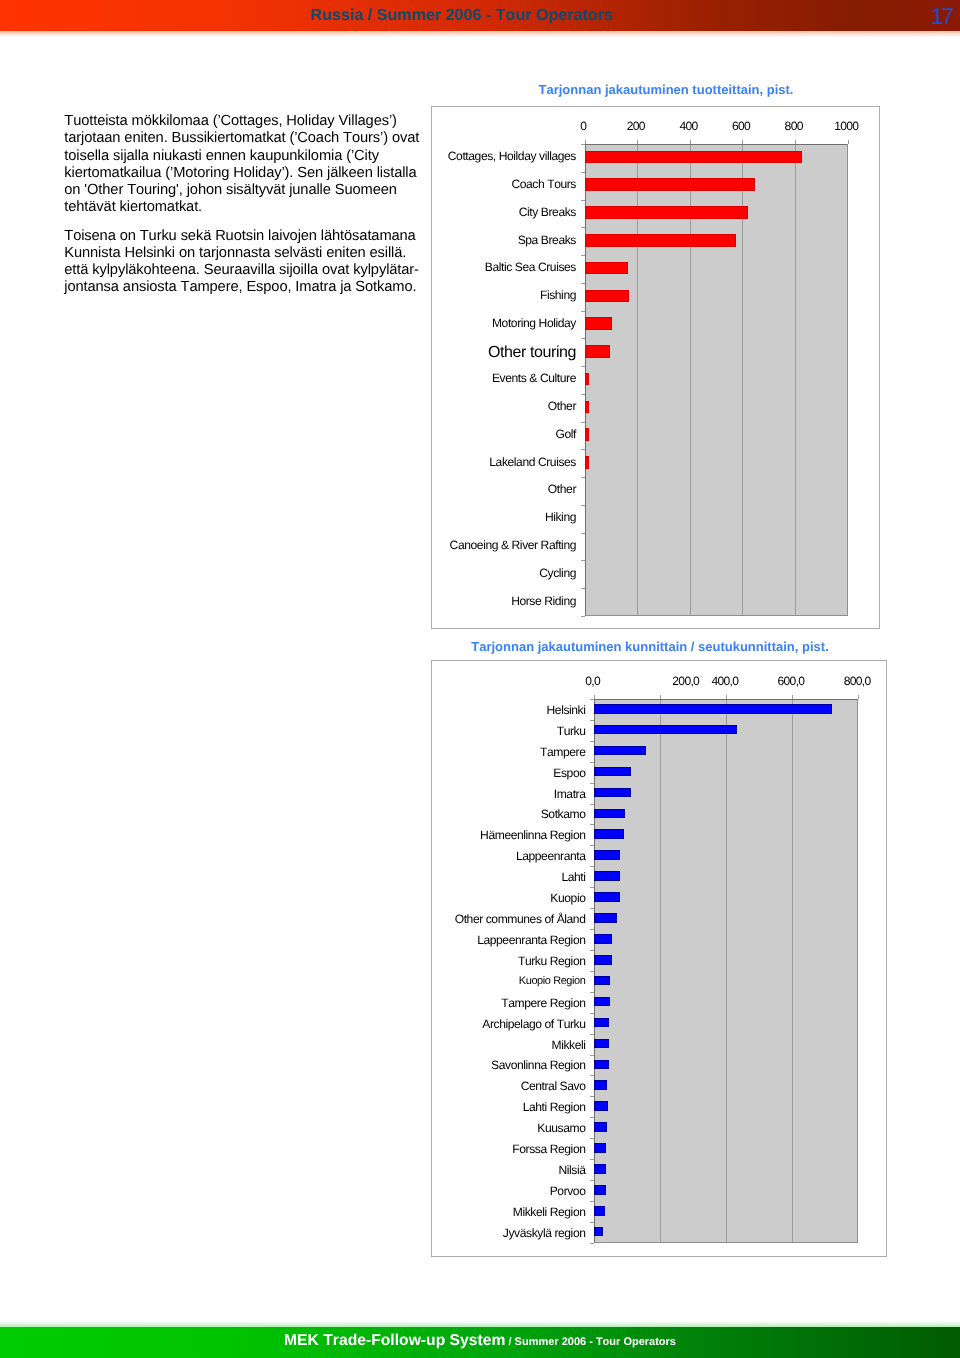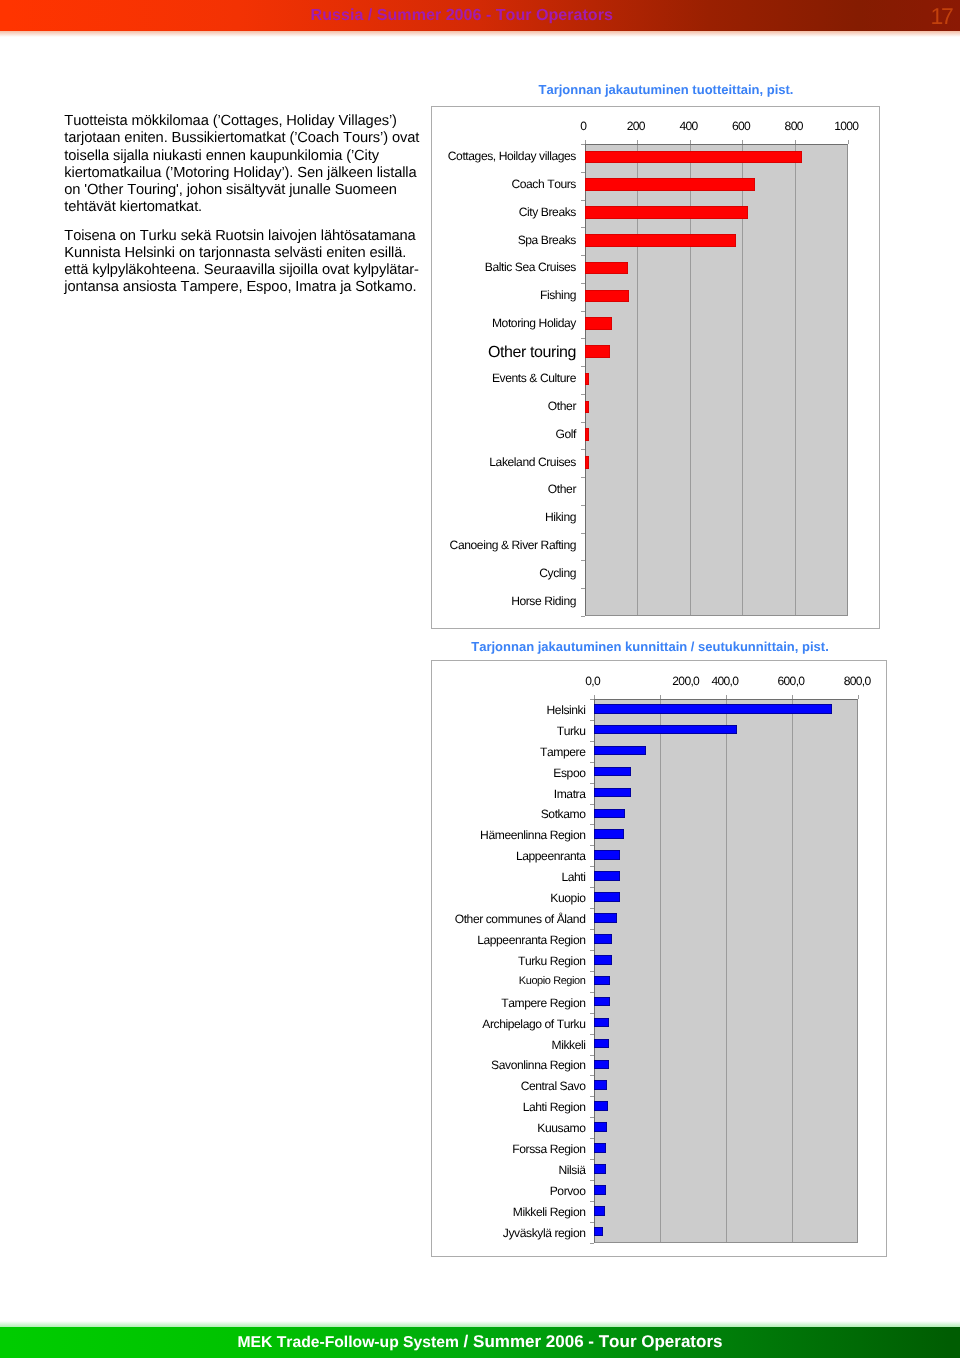--- a/index.html
+++ b/index.html
@@ -10,24 +10,24 @@
        font-kerning:none;}
   
   #header-title,#page-number,#bodytext,#footer-text,.chart-title,.xlab,.ylab{
        transform:translateZ(0);backface-visibility:hidden;}
 
   
   #header{position:absolute;left:0;top:0;width:960px;height:31px;
           background:linear-gradient(to right,#ff3400 0.8%,#f33203 24.8%,#d32a05 49.8%,#9a2001 73.8%,#851c01 89.4%,#8b1904 100%);}
   #header-shadow{position:absolute;left:0;top:31px;width:960px;height:6px;
           background:linear-gradient(to bottom,rgba(225,90,30,0.40),rgba(255,248,244,0));}
-  #header-title{position:absolute;left:310.6px;top:6.3px;font-size:16.1px;color:#a21caf;
+  #header-title{position:absolute;left:310.6px;top:6.3px;font-size:16.1px;color:#0c4a6e;
           font-weight:bold;white-space:nowrap;}
   #page-number{position:absolute;left:930.6px;top:3.2px;font-size:23px;letter-spacing:-2.5px;
-          color:#c2410c;font-weight:normal;white-space:nowrap;}
+          color:#1d4ed8;font-weight:normal;white-space:nowrap;}
 
   
   #bodytext{position:absolute;left:56.3px;top:105.4px;width:360px;
           font-size:14.7px;line-height:17.1px;color:#000000;letter-spacing:-0.12px;}
   #bodytext p{margin:8px;}
   #bodytext p.gap{margin-top:12.2px;}
   #bodytext .ln{display:block;white-space:pre;}
 
   
   .chart-box{position:absolute;background:#ffffff;border:1px solid #acacac;
@@ -49,21 +49,21 @@
   .bar.blue{background:#0000ff;box-shadow:inset 0 0 0 0.7px #00007f;}
 
   
   #footer{position:absolute;left:0;top:1326.5px;width:960px;height:31.5px;
           background:linear-gradient(to right,#00cc00 0.8%,#00c300 24.8%,#00a90d 49.8%,#00800a 73.8%,#005d02 98.8%);}
   #footer-shadow{position:absolute;left:0;top:1321px;width:960px;height:5.5px;
           background:linear-gradient(to top,rgba(40,205,50,0.35),rgba(255,255,255,0));}
   #footer-text{position:absolute;left:0;right:0;top:1332px;text-align:center;
           color:#ffffff;white-space:nowrap;}
   #footer-text .main{font-size:15.7px;font-weight:bold;}
-  #footer-text .sub{font-size:17px;font-weight:bold;}
+  #footer-text .sub{font-size:11px;font-weight:bold;}
 </style>
 </head>
 <body>
 
 <div id="header"></div>
 <div id="header-shadow"></div>
 <div id="header-title">Russia / Summer 2006 - Tour Operators</div>
 <div id="page-number">17</div>
 
 <div id="bodytext">

